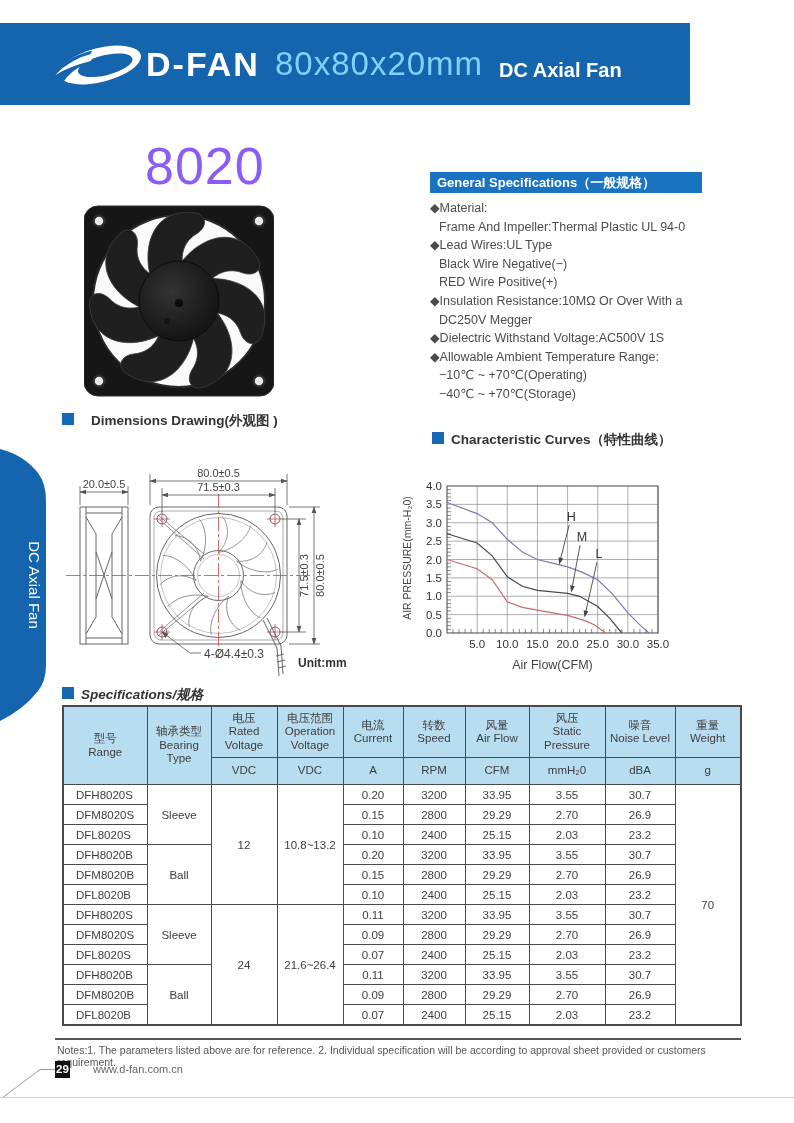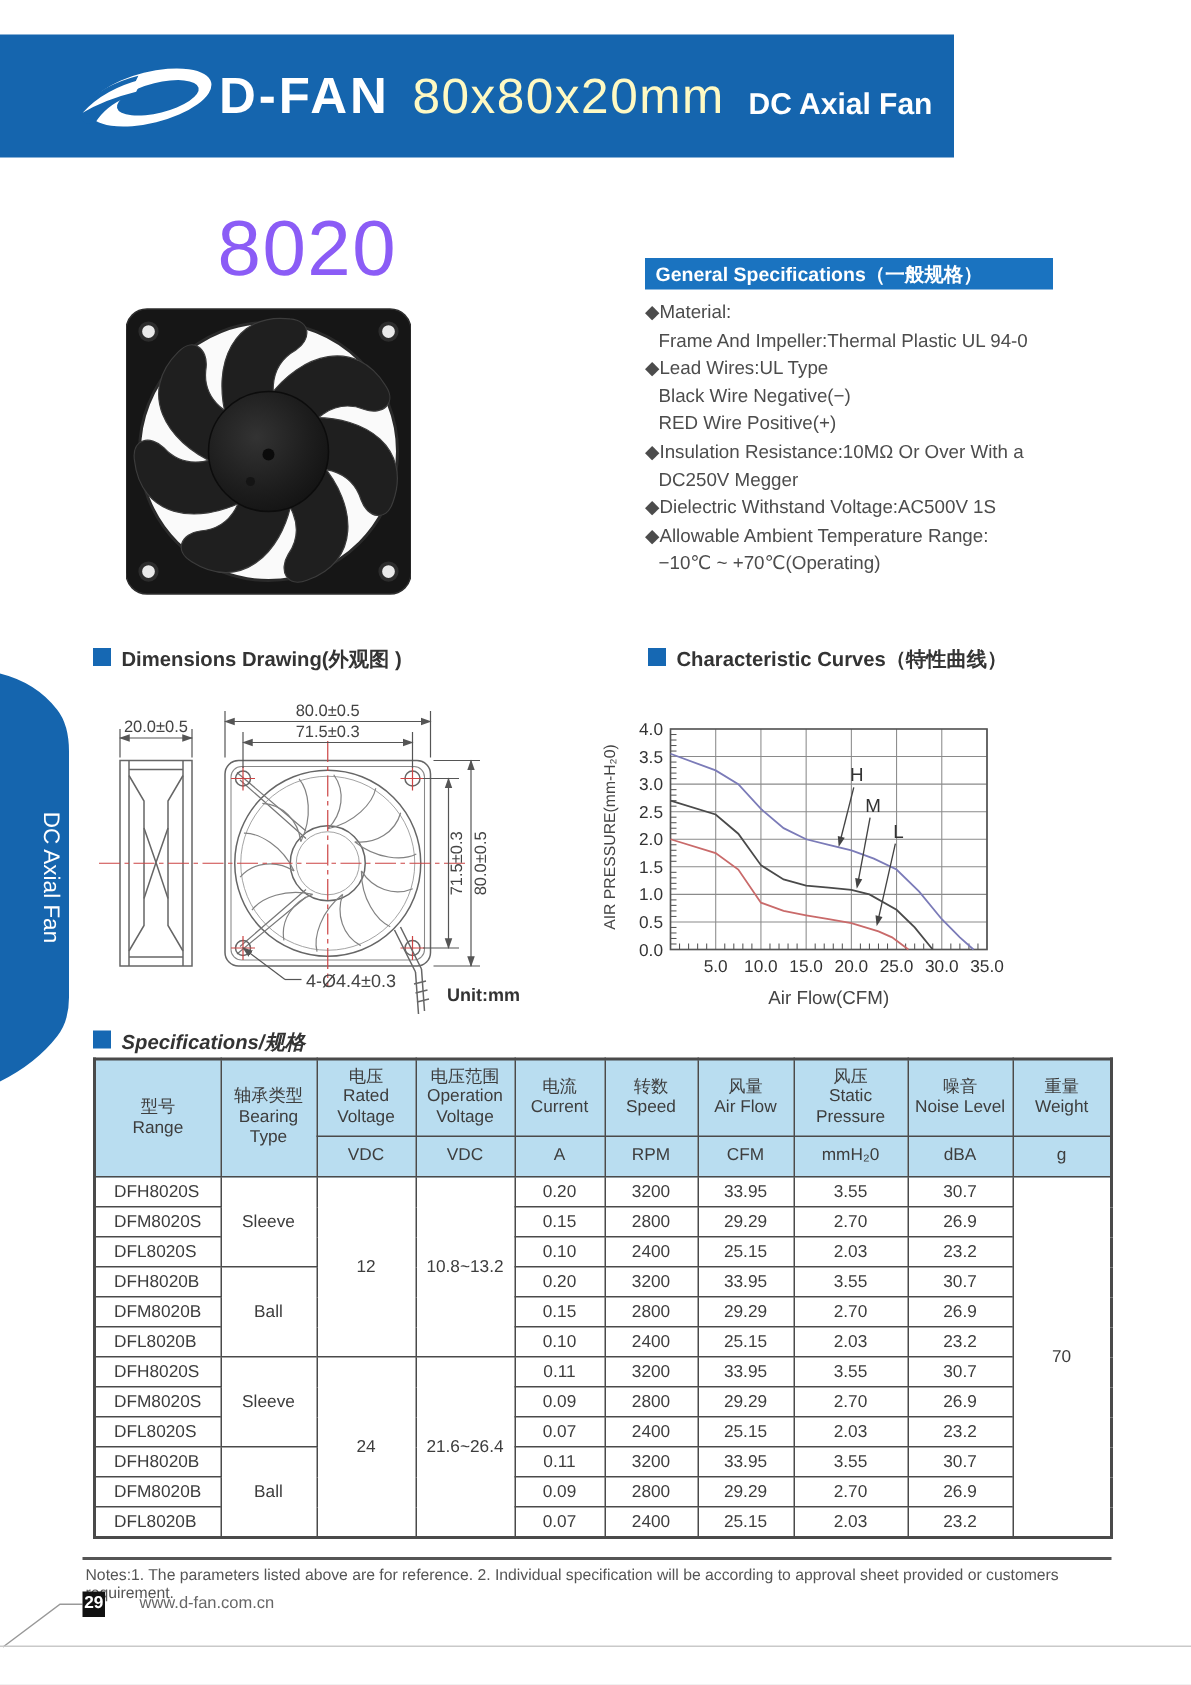--- a/index.html
+++ b/index.html
@@ -1,23 +1,23 @@
 <!DOCTYPE html>
 <html><head>
 <meta charset="utf-8">
 <style>
   html,body{margin:0;padding:0;background:#e8e8e8;}
   .page{position:relative;width:794px;height:1123px;background:#ffffff;margin:0 auto;
         font-family:"Liberation Sans","DejaVu Sans",sans-serif;overflow:hidden;color:#3d3d3d;}
   .abs{position:absolute;}
 
   
-  .topbar{position:absolute;left:0;top:23px;width:636px;height:82px;background:#1565ae;}
+  .topbar{position:absolute;left:0;top:23px;width:690px;height:82px;background:#1565ae;}
   .brand{position:absolute;left:146px;top:22px;color:#fff;font-size:34px;font-weight:bold;letter-spacing:2px;}
-  .size-title{position:absolute;left:275px;top:22px;color:#fef9c3;font-size:33px;font-weight:normal;letter-spacing:1px;}
+  .size-title{position:absolute;left:275px;top:22px;color:#7dd3fc;font-size:33px;font-weight:normal;letter-spacing:1px;}
   .size-sub{position:absolute;left:499px;top:36px;color:#fff;font-size:20px;font-weight:600;}
 
   
   .side-tab{position:absolute;left:0;top:443px;}
 
   .model-title{position:absolute;left:145px;top:136px;font-size:52px;color:#8b5cf6;letter-spacing:1px;}
 
   
   .gs{position:absolute;left:430px;top:172px;width:272px;}
   .gs-header{height:21px;background:#1a73c0;color:#fff;font-size:13px;font-weight:bold;
@@ -119,24 +119,25 @@
       <div class="li">◆Material:</div>
       <div class="li ind">Frame And Impeller:Thermal Plastic UL 94-0</div>
       <div class="li">◆Lead Wires:UL Type</div>
       <div class="li ind">Black Wire Negative(−)</div>
       <div class="li ind">RED Wire Positive(+)</div>
       <div class="li">◆Insulation Resistance:10MΩ Or Over With a</div>
       <div class="li ind">DC250V Megger</div>
       <div class="li">◆Dielectric Withstand Voltage:AC500V 1S</div>
       <div class="li">◆Allowable Ambient Temperature Range:</div>
       <div class="li ind">−10℃ ~ +70℃(Operating)</div>
+      <div class="li ind">−40℃ ~ +70℃(Storage)</div>
     </div>
   </div>
 
-  <div class="sec-title" style="left:62px;top:431px;">
+  <div class="sec-title" style="left:62px;top:412px;gap:10px;">
     <span class="sec-bullet"></span>
     <span>Dimensions Drawing(外观图 )</span>
   </div>
   <div class="sec-title" style="left:432px;top:431px;">
     <span class="sec-bullet"></span>
     <span>Characteristic Curves（特性曲线）</span>
   </div>
 
   <svg class="abs" style="left:58px;top:452px;" width="340" height="230" viewBox="0 0 340 230">
     <defs>

